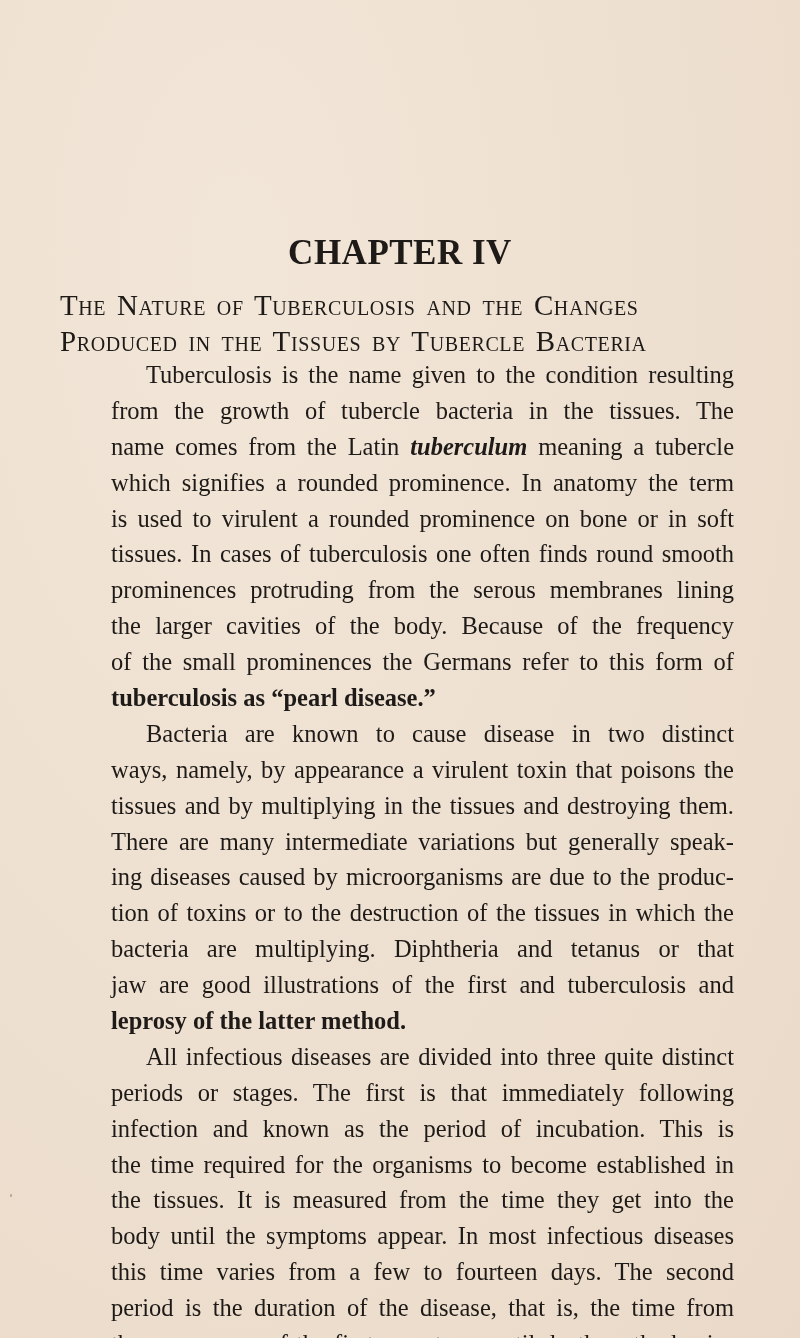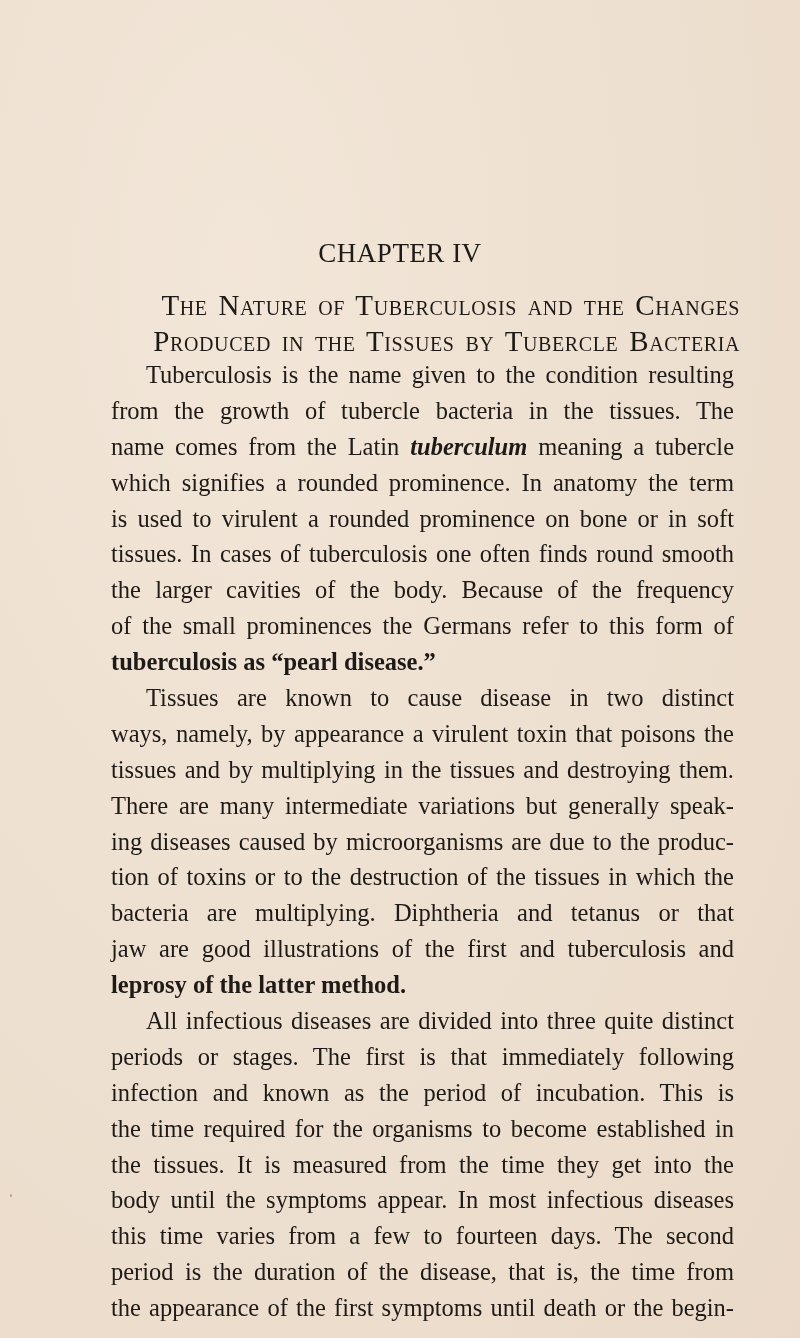--- a/index.html
+++ b/index.html
@@ -22,30 +22,31 @@
       top: 0;
       width: 800px;
       height: 1338px;
     }
     .chapter-label {
       position: absolute;
       top: 236px;
       left: 0;
       width: 800px;
       text-align: center;
-      font-size: 27px;
+      font-size: 35px;
       letter-spacing: 0.5px;
       line-height: 34px;
+      font-weight: bold;
     }
     .chapter-title {
       position: absolute;
       top: 287px;
       left: 60px;
       width: 680px;
-      text-align: right;
+      text-align: left;
       font-size: 29px;
       line-height: 36px;
       font-variant: small-caps;
       letter-spacing: 0.6px;
       word-spacing: 3px;
     }
     .chapter-title .line {
       display: block;
       white-space: nowrap;
     }
@@ -94,24 +95,25 @@
     <span class="line">Produced in the Tissues by Tubercle Bacteria</span>
   </div>
 
   <div class="body-text" id="body-text">
       <span class="line indent">Tuberculosis is the name given to the condition resulting</span>
       <span class="line">from the growth of tubercle bacteria in the tissues.  The</span>
       <span class="line"><span>name comes from the Latin </span><em>tuberculum</em><span> meaning a tubercle</span></span>
       <span class="line">which signifies a rounded prominence.  In anatomy the term</span>
       <span class="line">is used to virulent a rounded prominence on bone or in soft</span>
       <span class="line">tissues.  In cases of tuberculosis one often finds round smooth</span>
+      <span class="line">prominences protruding from the serous membranes lining</span>
       <span class="line">the larger cavities of the body.  Because of the frequency</span>
       <span class="line">of the small prominences the Germans refer to this form of</span>
       <span class="line last">tuberculosis as “pearl disease.”</span>
-      <span class="line indent">Tissues are known to cause disease in two distinct</span>
+      <span class="line indent">Bacteria are known to cause disease in two distinct</span>
       <span class="line">ways, namely, by appearance a virulent toxin that poisons the</span>
       <span class="line">tissues and by multiplying in the tissues and destroying them.</span>
       <span class="line">There are many intermediate variations but generally speak-</span>
       <span class="line">ing diseases caused by microorganisms are due to the produc-</span>
       <span class="line">tion of toxins or to the destruction of the tissues in which the</span>
       <span class="line">bacteria are multiplying.  Diphtheria and tetanus or that</span>
       <span class="line">jaw are good illustrations of the first and tuberculosis and</span>
       <span class="line last">leprosy of the latter method.</span>
       <span class="line indent">All infectious diseases are divided into three quite distinct</span>
       <span class="line">periods or stages.  The first is that immediately following</span>

